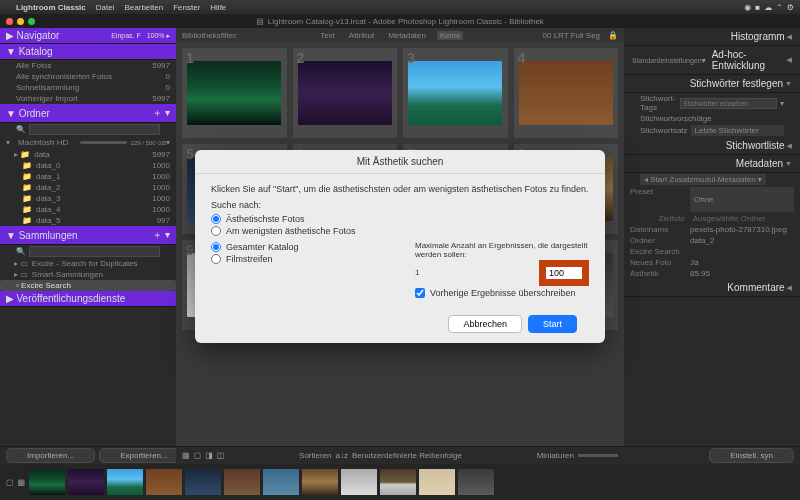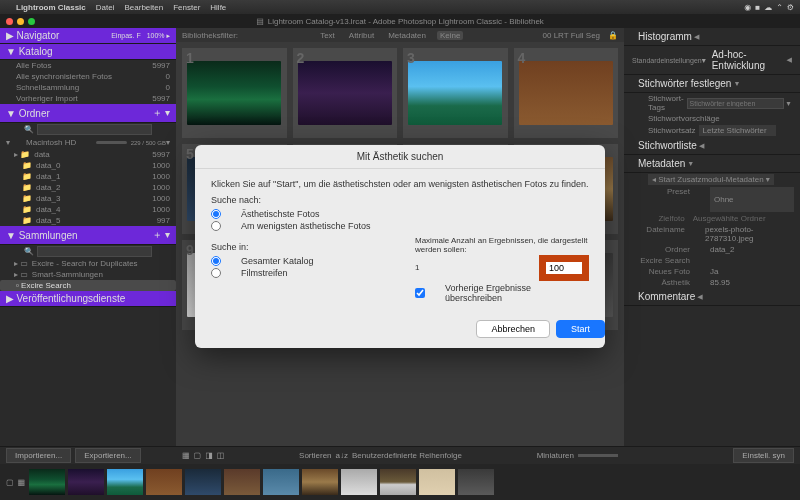--- a/index.html
+++ b/index.html
@@ -14,47 +14,47 @@
 .panels { flex:1; display:flex; overflow:hidden;}
 .leftp,.rightp{width:176px;background:#2a2a2a;display:flex;flex-direction:column;overflow:hidden}
 .center{flex:1;background:#3a3a3a;display:flex;flex-direction:column;position:relative}
 .phead{display:flex;align-items:center;padding:2px 6px;border-bottom:1px solid #1a1a1a;font-size:9px;color:#bbb}
 .phead.hdr{background:#6d28d9;font-size:10px;color:#ddd;justify-content:space-between}
 .krow{display:flex;justify-content:space-between;padding:1px 6px 1px 16px;font-size:8px;color:#888;border-radius:2px}
 .krow.sel{background:#4a4a4a;color:#ddd}
 .ord{display:flex;align-items:center;padding:2px 6px;color:#888}
 .ord .bar{height:3px;background:#555;flex:1;margin:0 4px;border-radius:2px}
 .frow{display:flex;padding:1px 6px 1px 14px;font-size:8px;color:#888;gap:4px}
-.shead{display:flex;align-items:center;padding:3px 8px;border-bottom:1px solid #1a1a1a}
+.shead{display:flex;justify-content:flex-end;align-items:center;padding:3px 8px;border-bottom:1px solid #1a1a1a}
 .shead .lbl{font-size:10px;color:#ddd;margin-left:6px}
 .shead .tri{font-size:7px;color:#888;margin-left:2px}
-.srow{display:flex;align-items:center;padding:1px 24px;font-size:8px;color:#888;gap:3px}
+.srow{display:flex;align-items:center;padding:1px 16px;font-size:8px;color:#888;gap:3px}
 .srow input{background:#3a3a3a;border:1px solid #4a4a4a;color:#777;font-size:7px;padding:1px 2px;flex:1}
 .mrow{display:flex;padding:1px 6px;font-size:8px;color:#888}
-.mrow span:first-child{width:60px;text-align:right;margin-right:20px;color:#777}
+.mrow span:first-child{width:60px;margin-right:0;color:#777}
 .filterbar{height:14px;background:#333;display:flex;align-items:center;padding:0 6px;font-size:8px;color:#888;gap:8px}
 .filterbar .tab{padding:0 3px}
 .filterbar .tab.act{background:#4a4a4a;border-radius:2px}
 .grid{flex:1;padding:6px;display:grid;grid-template-columns:repeat(4,1fr);grid-auto-rows:90px;gap:6px;overflow:hidden}
 .cell{background:#4a4a4a;position:relative;display:flex;align-items:center;justify-content:center}
 .cell .num{position:absolute;top:2px;left:4px;font-size:14px;color:#666;font-weight:bold}
 .thumb{width:90%;height:72%;border-radius:1px}
 .toolbar{height:18px;background:#2a2a2a;display:flex;align-items:center;padding:0 6px;gap:4px;border-top:1px solid #1a1a1a}
-.btn{background:#3a3a3a;color:#aaa;padding:2px 8px;font-size:8px;border:1px solid #4a4a4a;border-radius:0}
+.btn{background:#3a3a3a;color:#aaa;padding:2px 20px;font-size:8px;border:1px solid #4a4a4a;border-radius:5px}
 .dialog-ov{position:absolute;inset:0;display:flex;align-items:center;justify-content:center;pointer-events:none}
 .dialog{width:410px;background:#ececec;border-radius:6px;box-shadow:0 8px 30px rgba(0,0,0,.5);color:#333;font-size:9px;pointer-events:auto}
 .dtitle{text-align:center;padding:6px;font-size:10px;font-weight:500;border-bottom:1px solid #d5d5d5}
 .dbody{padding:10px 16px 8px}
 .dsec{font-size:9px;color:#333;margin:6px 0 3px}
-.drow{display:flex;align-items:center;gap:20px;padding:1px 0;font-size:9px}
+.drow{display:flex;align-items:center;gap:5px;padding:1px 0;font-size:9px}
 .drow input[type=radio],.drow input[type=checkbox]{accent-color:#1976ff;width:10px;height:10px}
 .dcols{display:flex;gap:30px;margin-top:4px}
 .dcol{flex:1}
 .dnum{width:50px;padding:1px 3px;border:7px solid #c2410c;font-size:9px}
-.dbtns{display:flex;justify-content:flex-end;gap:6px;padding:8px 0 10px}
+.dbtns{display:flex;justify-content:flex-end;gap:6px;padding:8px 28px 10px}
 .dbtn{padding:3px 14px;border-radius:4px;font-size:9px;border:1px solid #bbb;background:#fff}
 .dbtn.pri{background:#1976ff;color:#fff;border-color:#1976ff}
 .filmstrip{height:36px;background:#252525;display:flex;align-items:center;padding:0 6px;gap:4px}
 .fthumb{width:36px;height:26px;background:#4a4a4a}
 </style>
 </head>
 <body>
 
 <div class="menubar">
   <span></span>
@@ -112,21 +112,21 @@
         </div>
 
   <div class="phead hdr">
           <span>▼ <span>Ordner</span></span>
           <span>＋ ▾</span>
         </div>
   <div class="srow">
           <span>🔍</span>
           <input style="">
         </div>
-  <div class="ord">▾ <span style="margin:0 16px">Macintosh HD</span><div class="bar"></div><span style="font-size:6px">229 / 500 GB</span> ▾</div>
+  <div class="ord">▾ <span style="margin:0 8px">Macintosh HD</span><div class="bar"></div><span style="font-size:6px">229 / 500 GB</span> ▾</div>
   <div class="frow">▸ 📁 <span style="flex:1">data</span><span>5997</span></div>
   <div class="frow" style="padding-left:22px">📁 <span style="flex:1">data_0</span><span>1000</span></div>
   <div class="frow" style="padding-left:22px">📁 <span style="flex:1">data_1</span><span>1000</span></div>
   <div class="frow" style="padding-left:22px">📁 <span style="flex:1">data_2</span><span>1000</span></div>
   <div class="frow" style="padding-left:22px">📁 <span style="flex:1">data_3</span><span>1000</span></div>
   <div class="frow" style="padding-left:22px">📁 <span style="flex:1">data_4</span><span>1000</span></div>
   <div class="frow" style="padding-left:22px">📁 <span style="flex:1">data_5</span><span>997</span></div>
 
   <div class="phead hdr">
           <span>▼ <span>Sammlungen</span></span>
@@ -238,21 +238,20 @@
         <label class="drow">
                 <input type="radio" checked="" style="">
                 <span>Ästhetischste Fotos</span>
               </label>
         <label class="drow">
                 <input type="radio" style="">
                 <span>Am wenigsten ästhetische Fotos</span>
               </label>
         <div class="dcols">
           <div class="dcol">
-            <div class="dsec">Suche in:</div>
             <label class="drow">
                     <input type="radio" checked="" style="">
                     <span>Gesamter Katalog</span>
                   </label>
             <label class="drow">
                     <input type="radio" style="">
                     <span>Filmstreifen</span>
                   </label>
           </div>
           <div class="dcol">

